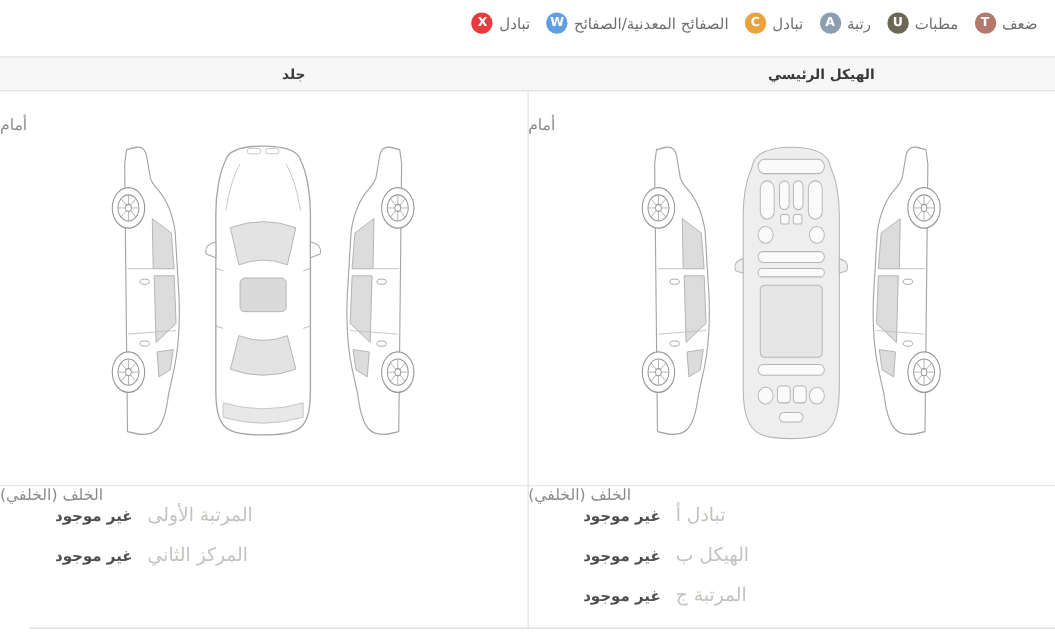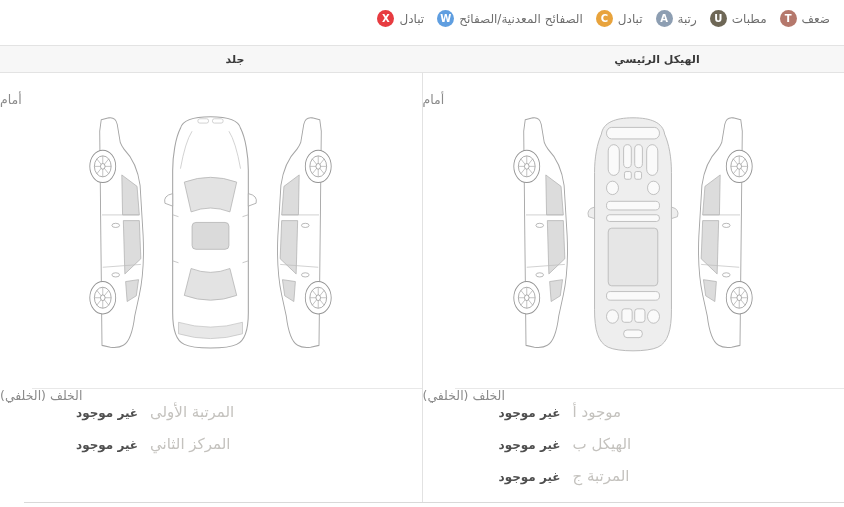--- a/index.html
+++ b/index.html
@@ -28,21 +28,21 @@
                font-size:12.5px;color:#8b8b8b;}
   .front-label{top:20px;}
   .rear-label{top:288px;margin-top:28px;}
 
   .diagram{position:absolute;top:40px;left:0;right:0;height:242px;
            display:flex;direction:ltr;align-items:center;justify-content:center;gap:12px;}
   .diagram svg{display:block;}
 
   
   .rows-section{position:absolute;top:316px;left:0;right:0;bottom:0;
-                border-top:1px solid #e8e8e8;padding:14px 0 0 44px;direction:ltr;text-align:left;margin-left:32px;}
+                border-top:1px solid #e8e8e8;padding:14px 0 0 44px;direction:ltr;text-align:left;}
   .condition-row{display:flex;direction:ltr;align-items:baseline;gap:12px;margin-bottom:14px;}
   .condition-value{font-size:12px;font-weight:bold;color:#4f4f4f;white-space:nowrap;}
   .condition-label{font-size:15px;color:#c4c2be;white-space:nowrap;}
 
   .bottom-line{position:absolute;top:502px;left:24px;right:0;border-top:1px solid #d9d9d9;}
 
   .sprite{position:absolute;width:0;height:0;overflow:hidden;}
 </style>
 </head>
 <body>
@@ -169,21 +169,21 @@
             <use href="#chassis-car"></use>
           </svg>
         <svg width="64" height="238" viewBox="0 0 84 250" preserveAspectRatio="none">
             <use href="#side-car-right"></use>
           </svg>
       </div>
       <div class="rear-label">الخلف (الخلفي)</div>
       <div class="rows-section">
         <div class="condition-row">
           <span class="condition-value">غير موجود</span>
-          <span class="condition-label">موجود أ</span>
+          <span class="condition-label">تبادل أ</span>
         </div>
         <div class="condition-row">
           <span class="condition-value">غير موجود</span>
           <span class="condition-label">الهيكل ب</span>
         </div>
         <div class="condition-row">
           <span class="condition-value">غير موجود</span>
           <span class="condition-label">المرتبة ج</span>
         </div>
       </div>

